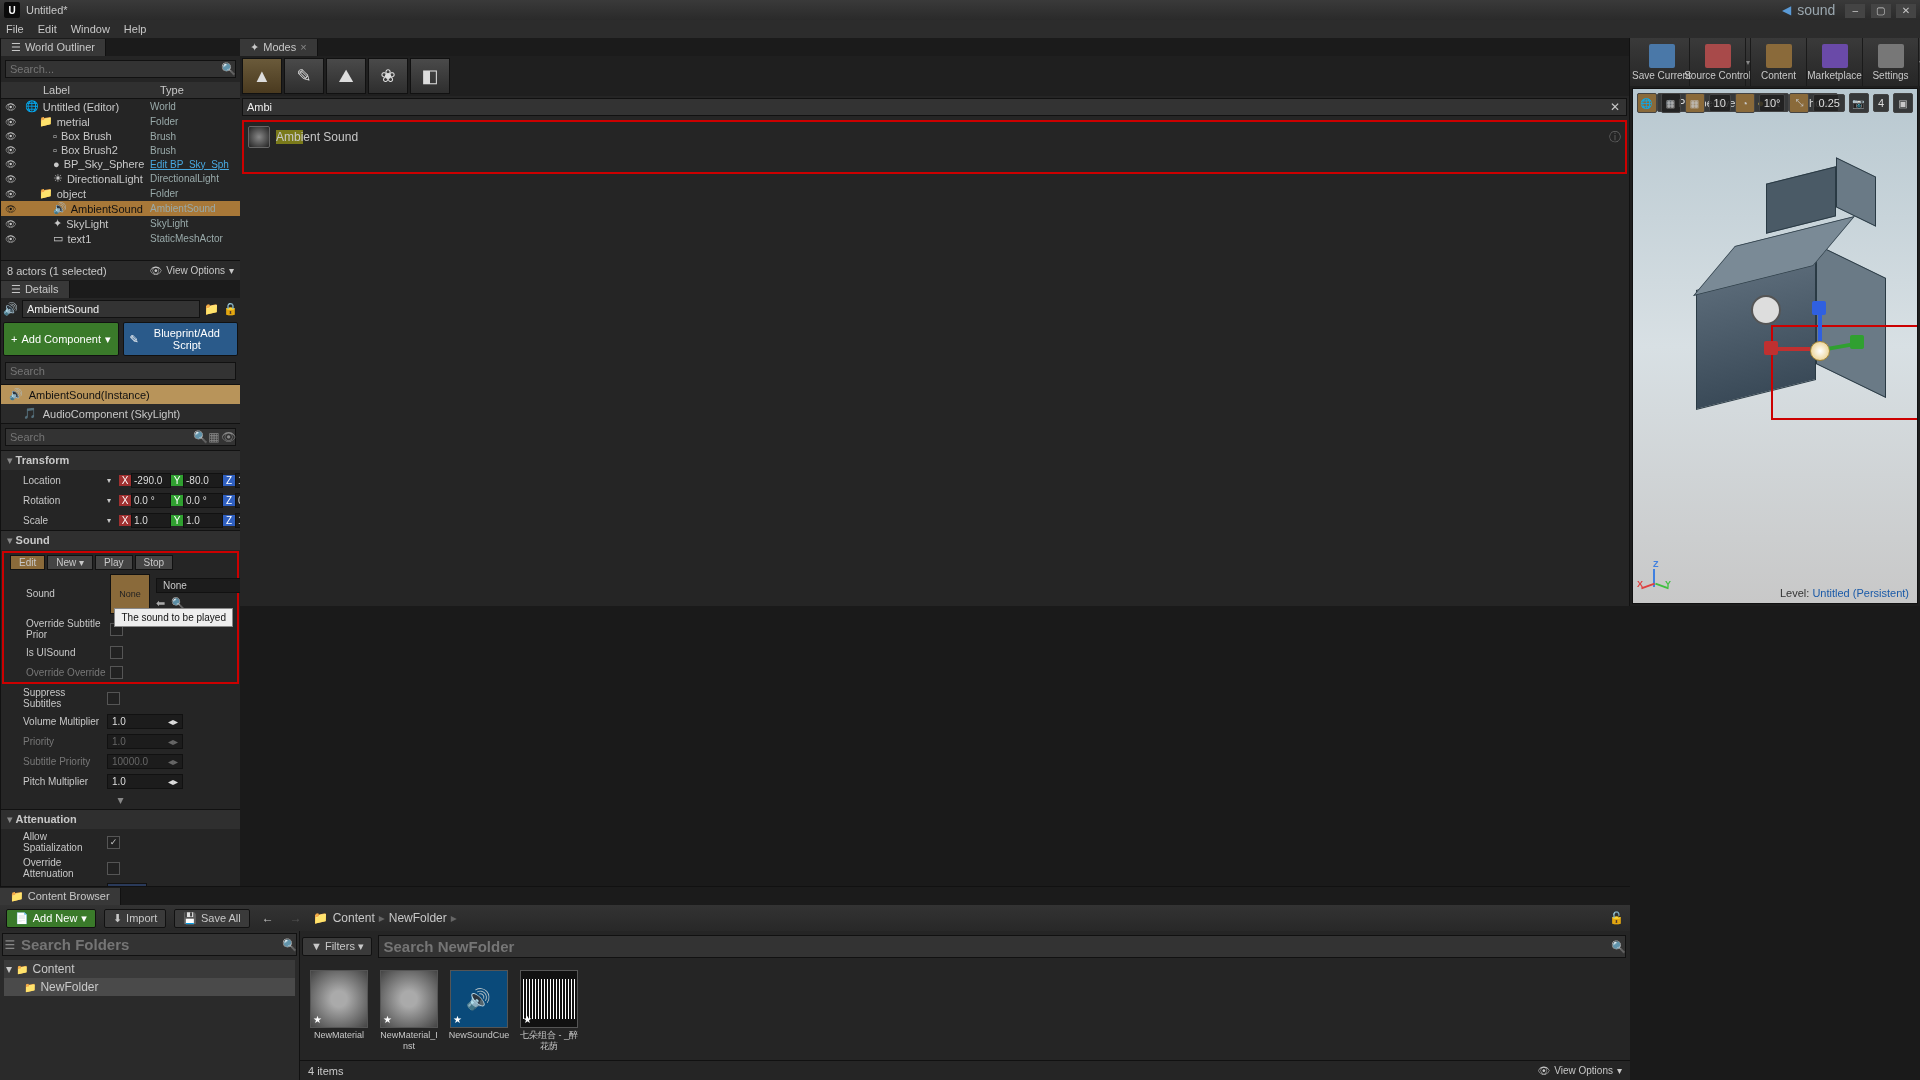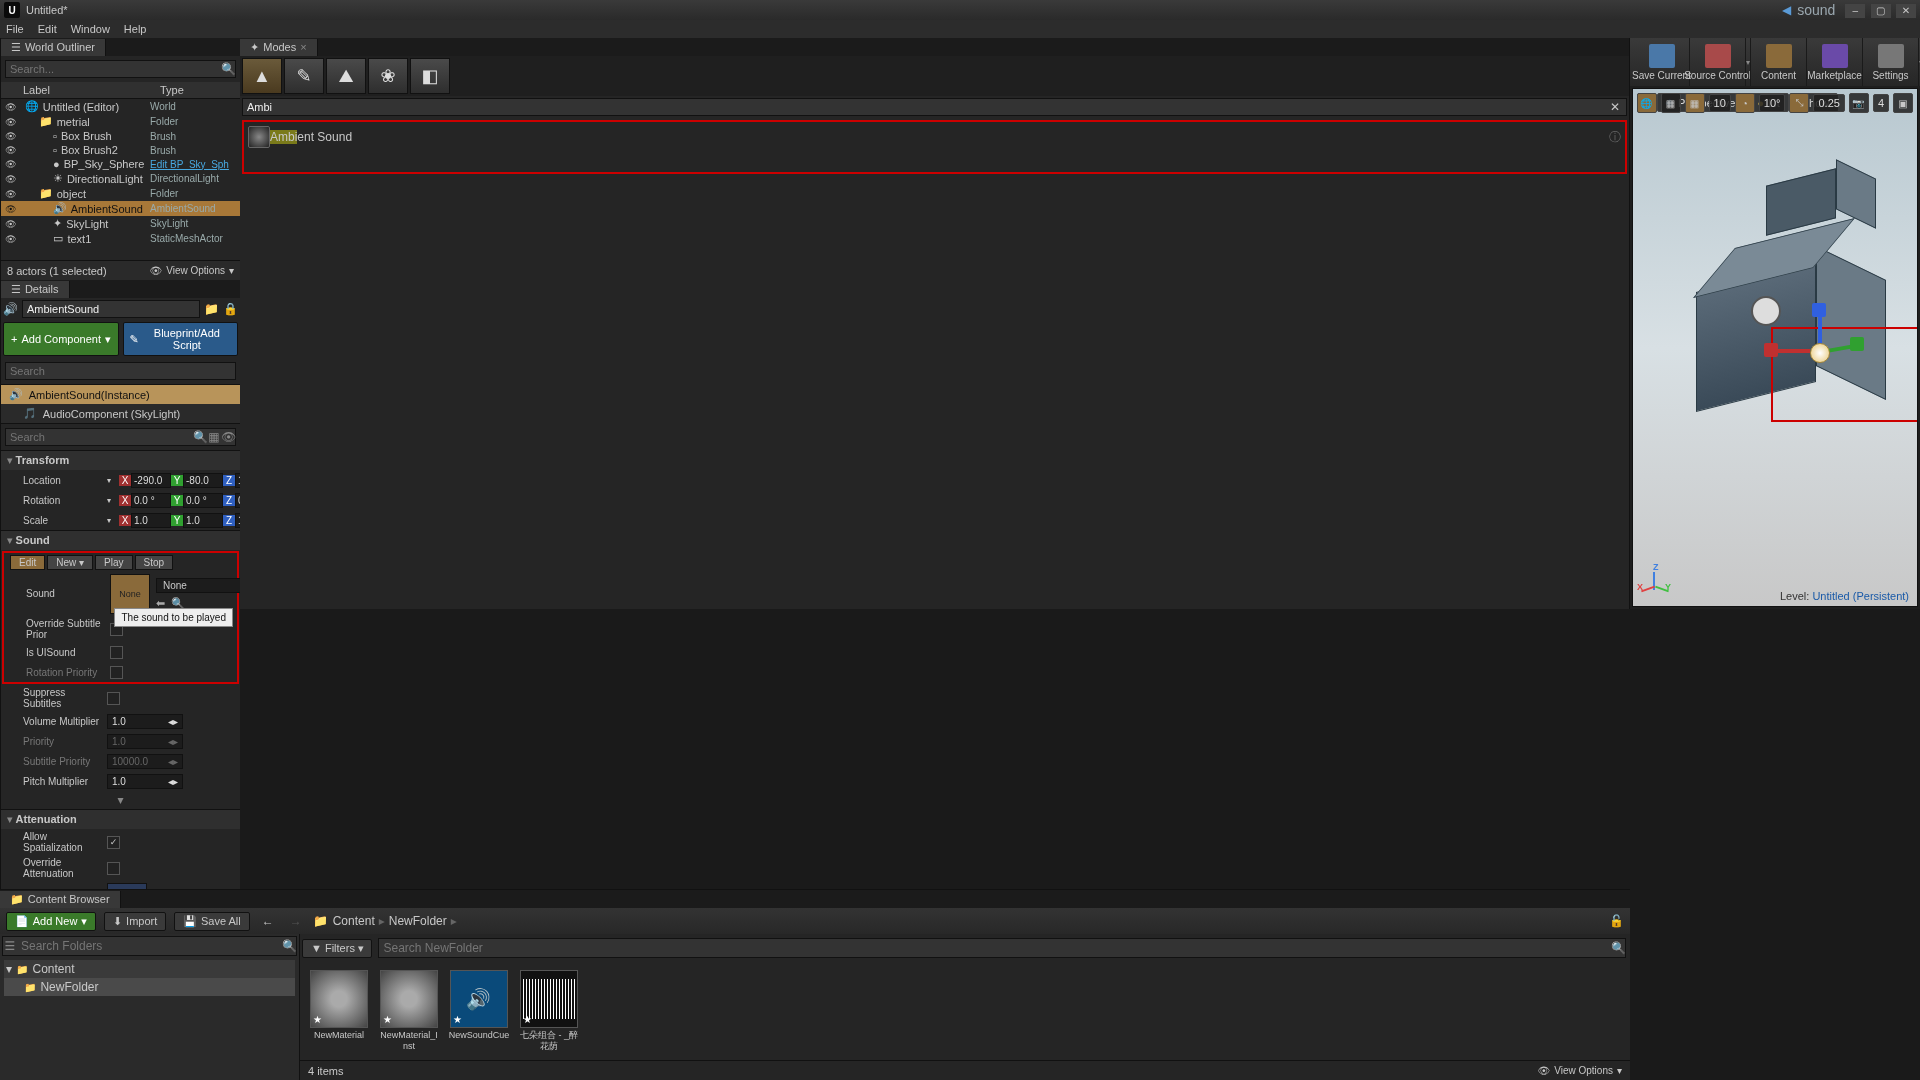--- a/index.html
+++ b/index.html
@@ -18,21 +18,21 @@
 .tab-header { height: 18px; background: #1b1b1b; display: flex; align-items: center; }
 .tab { background: #383838; padding: 2px 10px; font-size: 11px; display: flex; align-items: center; gap: 4px; border-right: 1px solid #111; }
 .tab .tab-x { color: #888; cursor: pointer; }
 .modes-icons { display: flex; gap: 2px; padding: 2px; background: #1f1f1f; }
 .modes-icons .mode-ic { width: 40px; height: 36px; background: linear-gradient(#4a4a4a,#2e2e2e); border: 1px solid #111; display: flex; align-items: center; justify-content: center; color: #ddd; font-size: 18px; cursor: pointer; }
 .modes-icons .mode-ic.sel { background: linear-gradient(#6a5a3a,#4a3a1f); }
 .modes-search { display: flex; align-items: center; background: #333; border: 1px solid #111; margin: 2px; }
 .modes-search input { flex: 1; background: transparent; border: none; color: #eee; padding: 2px 4px; font-size: 11px; outline: none; }
 .modes-search .clear-x { padding: 0 6px; cursor: pointer; }
 .modes-results { border: 2px solid #c00; margin: 2px; height: 54px; }
-.modes-results .res-row { display: flex; align-items: center; padding: 4px; }
+.modes-results .res-row { display: flex; align-items: center; gap: 6px; padding: 4px; }
 .modes-results .res-ic { width: 22px; height: 22px; border: 1px solid #666; border-radius: 2px; background: radial-gradient(#888,#222); }
 .modes-results .hl { background: #7a7a1a; }
 
 .center-col { display: flex; flex-direction: column; background: #1e1e1e; }
 .toolbar { height: 48px; background: linear-gradient(#3a3a3a,#262626); display: flex; align-items: stretch; padding: 0 4px; }
 .tool-btn { display: flex; flex-direction: column; align-items: center; justify-content: center; padding: 0 8px; cursor: pointer; border-right: 1px solid #1a1a1a; min-width: 56px; }
 .tool-btn .t-ic { width: 26px; height: 24px; background: #555; border-radius: 2px; margin-bottom: 2px; }
 .tool-btn .t-lbl { font-size: 10px; white-space: nowrap; }
 .tool-dd { width: 10px; display: flex; align-items: center; justify-content: center; font-size: 8px; color: #888; border-right: 1px solid #1a1a1a; cursor: pointer; }
 .viewport-wrap { position: relative; flex: 1; background: linear-gradient(#b8c8d0 0%, #d8e0e4 50%, #c8c8c8 100%); margin: 2px; border: 1px solid #111; overflow: hidden; }
@@ -54,42 +54,42 @@
 
 .bottom-panel { grid-column: 1 / 3; background: #252525; border-top: 1px solid #111; display: flex; flex-direction: column; }
 .cb-toolbar { height: 26px; background: linear-gradient(#333,#282828); display: flex; align-items: center; padding: 0 6px; gap: 8px; }
 .cb-btn { background: #3a3a3a; border: 1px solid #111; padding: 2px 8px; font-size: 11px; cursor: pointer; display: flex; align-items: center; gap: 4px; border-radius: 2px; }
 .cb-btn.green { background: #3a7a2a; color: #fff; }
 .cb-crumb { display: flex; align-items: center; gap: 4px; font-size: 12px; }
 .cb-crumb .sep { color: #666; }
 .cb-body { flex: 1; display: flex; }
 .cb-tree { width: 300px; background: #2a2a2a; border-right: 1px solid #111; display: flex; flex-direction: column; }
 .cb-tree-search, .cb-asset-search { display: flex; align-items: center; background: #333; border: 1px solid #111; margin: 2px; }
-.cb-tree-search input, .cb-asset-search input { flex: 1; background: transparent; border: none; color: #ccc; padding: 2px 4px; font-size: 12px; outline: none; }
+.cb-tree-search input, .cb-asset-search input { flex: 1; background: transparent; border: none; color: #ccc; padding: 2px 4px; font-size: 15px; outline: none; font-weight: bold; }
 .cb-tree-list { flex: 1; padding: 2px 4px; }
 .tree-row { padding: 2px 2px; display: flex; align-items: center; gap: 4px; cursor: pointer; }
 .tree-row .fold-ic { color: #c8a858; font-size: 10px; }
 .cb-assets { flex: 1; display: flex; flex-direction: column; }
 .cb-asset-head { display: flex; align-items: center; gap: 4px; padding: 2px; }
 .cb-asset-head .filters { background: #3a3a3a; border: 1px solid #111; padding: 2px 8px; font-size: 11px; cursor: pointer; border-radius: 2px; }
 .asset-grid { flex: 1; padding: 8px; display: flex; gap: 8px; align-items: flex-start; }
 .asset-item { width: 62px; display: flex; flex-direction: column; align-items: center; gap: 2px; cursor: pointer; }
 .asset-thumb { width: 58px; height: 58px; background: radial-gradient(#888,#333); border: 1px solid #555; position: relative; }
 .asset-thumb.mat { background: radial-gradient(#aaa 20%, #444); border-radius: 0; }
 .asset-thumb.cue { background: #0a4a7a; }
 .asset-thumb.wav { background: #111; }
 .asset-thumb .star { position: absolute; bottom: 2px; left: 2px; color: #fff; font-size: 10px; }
 .asset-lbl { font-size: 9px; text-align: center; line-height: 11px; word-break: break-all; }
 .cb-status { height: 20px; border-top: 1px solid #111; display: flex; align-items: center; justify-content: space-between; padding: 0 8px; font-size: 11px; }
 
 .right-col { grid-row: 1 / 3; background: #252525; border-left: 1px solid #111; display: flex; flex-direction: column; overflow: hidden; }
 .outliner-search, .details-search { display: flex; align-items: center; background: #333; border: 1px solid #111; margin: 4px; }
 .outliner-search input, .details-search input { flex: 1; background: transparent; border: none; color: #ccc; padding: 2px 4px; font-size: 11px; outline: none; }
 .outliner { display: flex; flex-direction: column; height: 224px; }
-.outliner-head { display: flex; background: #303030; border-bottom: 1px solid #111; font-size: 11px; }
+.outliner-head { display: flex; background: #303030; border-bottom: 1px solid #111; font-size: 11px; gap: 20px; }
 .outliner-head > div { padding: 2px 6px; }
 .out-lbl { flex: 1; }
 .out-type { width: 86px; }
 .outliner-rows { flex: 1; overflow: hidden; }
 .out-row { display: flex; align-items: center; font-size: 11px; padding: 1px 4px; gap: 4px; cursor: pointer; }
 .out-row.sel { background: #a87838; color: #111; }
 .out-row .eye { width: 12px; font-size: 9px; }
 .out-row .indent { display: inline-block; }
 .out-row .o-type { width: 86px; text-align: left; color: #9aa; font-size: 10px; }
 .out-row .o-type.link { color: #48a8e0; text-decoration: underline; }
@@ -494,21 +494,21 @@
           </div>
           <div class="prop-row">
               <span class="p-lbl">Override Subtitle Prior</span>
               <span class="chk"></span>
             </div>
           <div class="prop-row">
               <span class="p-lbl">Is UISound</span>
               <span class="chk"></span>
             </div>
           <div class="prop-row">
-              <span class="p-lbl dim">Rotation Priority</span>
+              <span class="p-lbl dim">Override Override</span>
               <span class="chk"></span>
             </div>
         </div>
         <div class="prop-row">
             <span class="p-lbl">Suppress Subtitles</span>
             <span class="chk"></span>
           </div>
         <div class="prop-row">
             <span class="p-lbl">Volume Multiplier</span>
             <div class="num-field">

